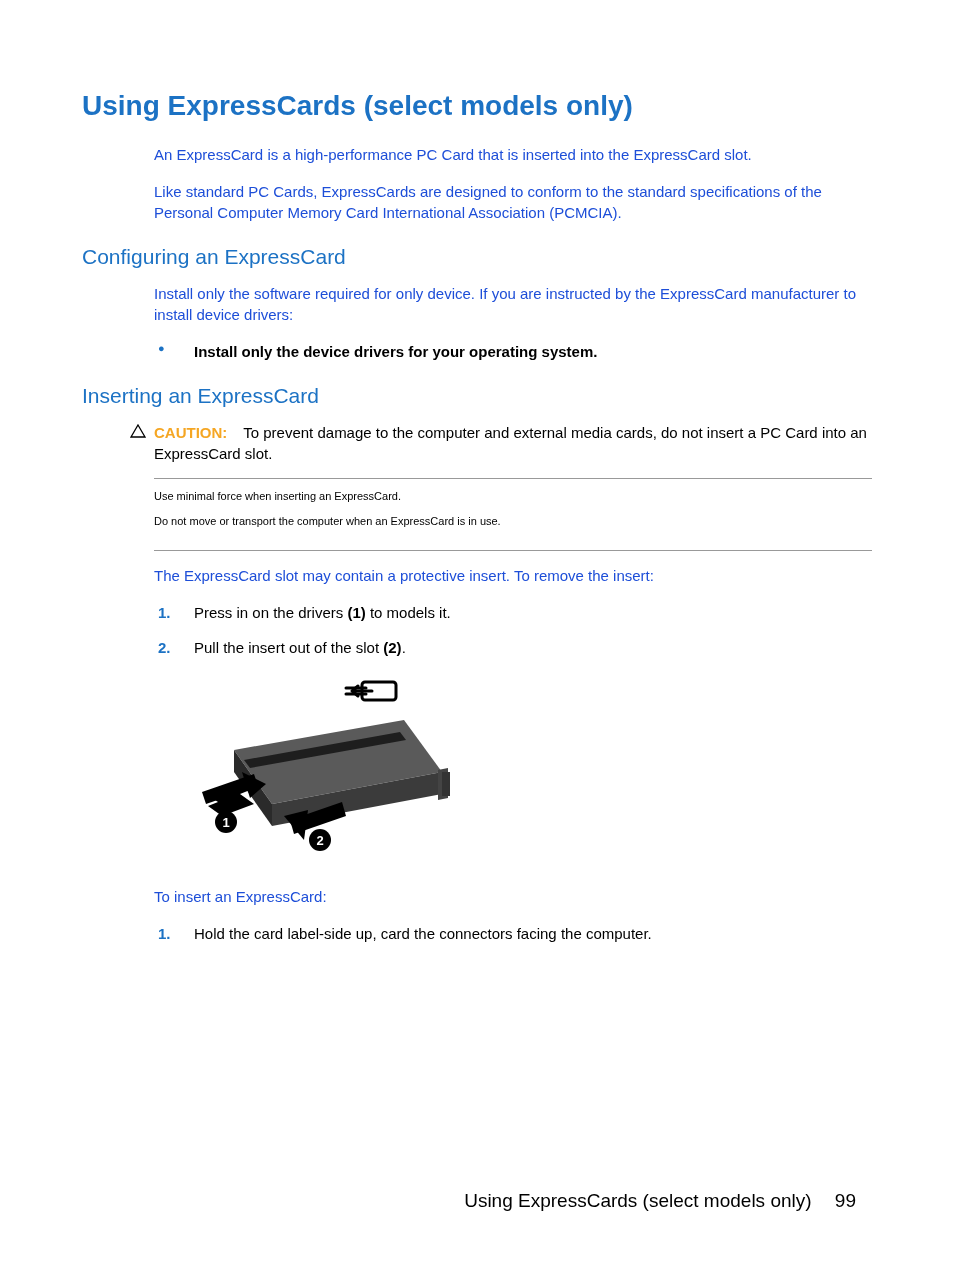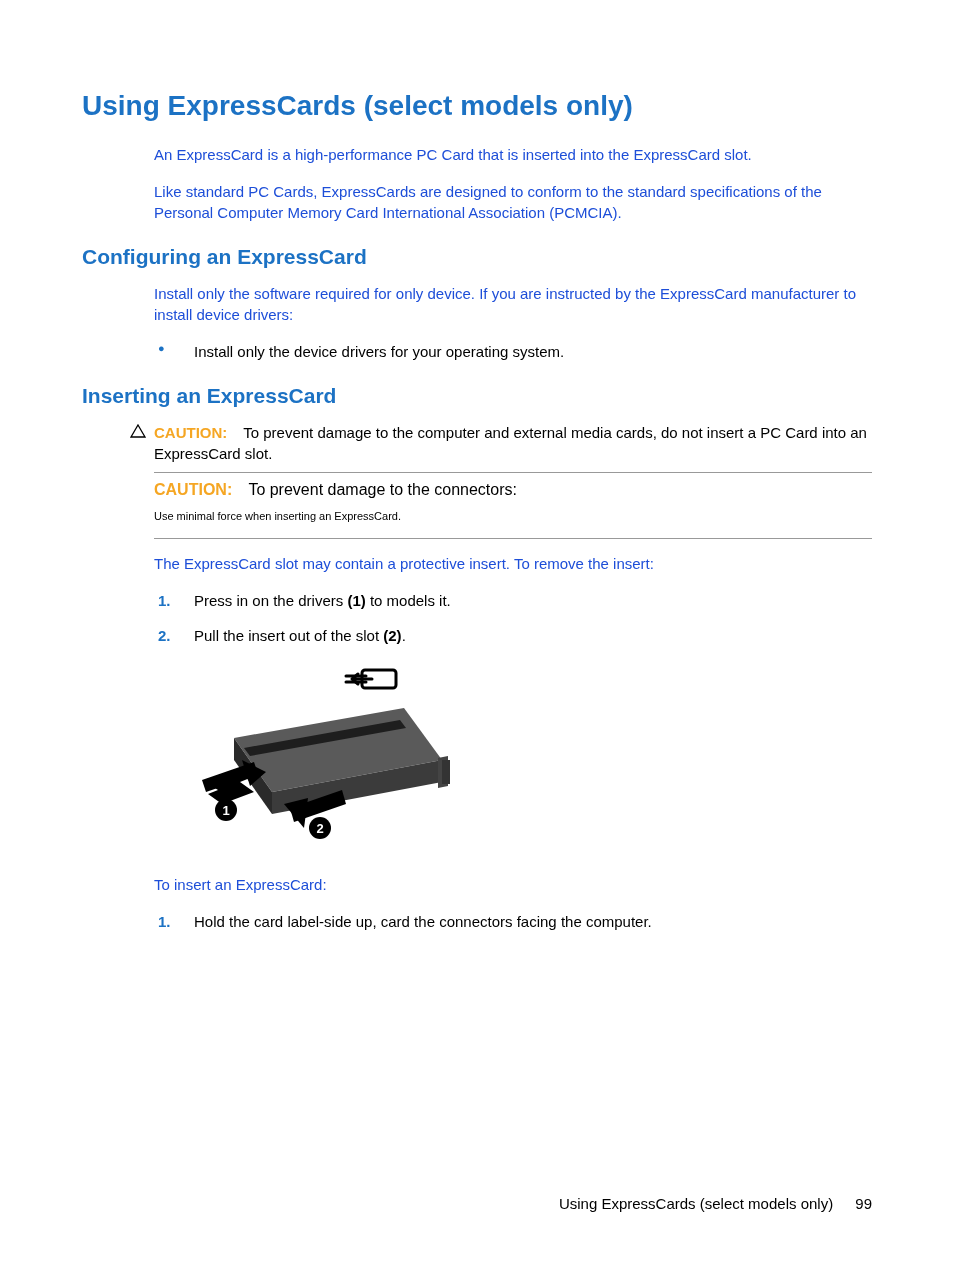--- a/index.html
+++ b/index.html
@@ -17,21 +17,21 @@
     }
     h1 {
       color: #1c72c4;
       font-size: 28px;
       font-weight: bold;
       margin-bottom: 22px;
     }
     h2 {
       color: #1c72c4;
       font-size: 21px;
-      font-weight: bold;
+      font-weight: normal;
       margin-top: 22px;
       margin-bottom: 14px;
     }
     .body-text {
       font-size: 15px;
       color: #1d4ed8;
       line-height: 1.4;
       margin-left: 72px;
       margin-bottom: 16px;
     }
@@ -40,34 +40,35 @@
       margin-left: 72px;
       margin-bottom: 12px;
     }
     .bullet-list li {
       font-size: 15px;
       color: #000;
       line-height: 1.4;
       padding-left: 40px;
       margin-bottom: 14px;
       position: relative;
+      font-weight: bold;
     }
     .bullet-list li::before {
       content: "●";
       position: absolute;
       left: 4px;
       top: 0;
       color: #1c72c4;
       font-size: 11px;
     }
     .caution-block {
       margin-left: 72px;
       margin-bottom: 8px;
       border-bottom: 1px solid #999;
-      padding-bottom: 8px;
+      padding-bottom: 14px;
     }
     .caution-row {
       display: flex;
       align-items: flex-start;
       font-size: 15px;
       line-height: 1.4;
     }
     .caution-icon {
       flex: 0 0 24px;
       margin-left: -24px;
@@ -113,22 +114,22 @@
       font-weight: bold;
     }
     .image-wrap {
       margin-left: 112px;
       margin-top: 10px;
       margin-bottom: 20px;
     }
     .footer {
       position: absolute;
       bottom: 58px;
-      right: 82px;
-      font-size: 15px;
+      right: 98px;
+      font-size: 19px;
       color: #000;
     }
     .page-num {
       margin-left: 18px;
     }
   </style>
 </head>
 <body>
 
 <h1>Using ExpressCards (select models only)</h1>
@@ -154,25 +155,22 @@
       </svg>
     </span>
     <div>
       <span class="caution-label">CAUTION:</span>
       <span class="caution-text">To prevent damage to the computer and external media cards, do not insert a PC Card into an ExpressCard slot.</span>
     </div>
   </div>
 </div>
 
 <div class="caution-block">
-  <div>
-    <span class="caution-label">CAUTION:</span>
-    <span class="caution-text">To prevent damage to the connectors:</span>
-  </div>
   <p class="caution-body">Use minimal force when inserting an ExpressCard.</p>
+  <p class="caution-body">Do not move or transport the computer when an ExpressCard is in use.</p>
 </div>
 
 <p class="body-text" style="margin-top:14px;">The ExpressCard slot may contain a protective insert. To remove the insert:</p>
 
 <ol class="numbered-list">
   <li>
     <span class="num">1.</span>
     <span>Press in on the drivers </span><span class="bold-inline">(1)</span><span> to models it.</span>
   </li>
   <li>

